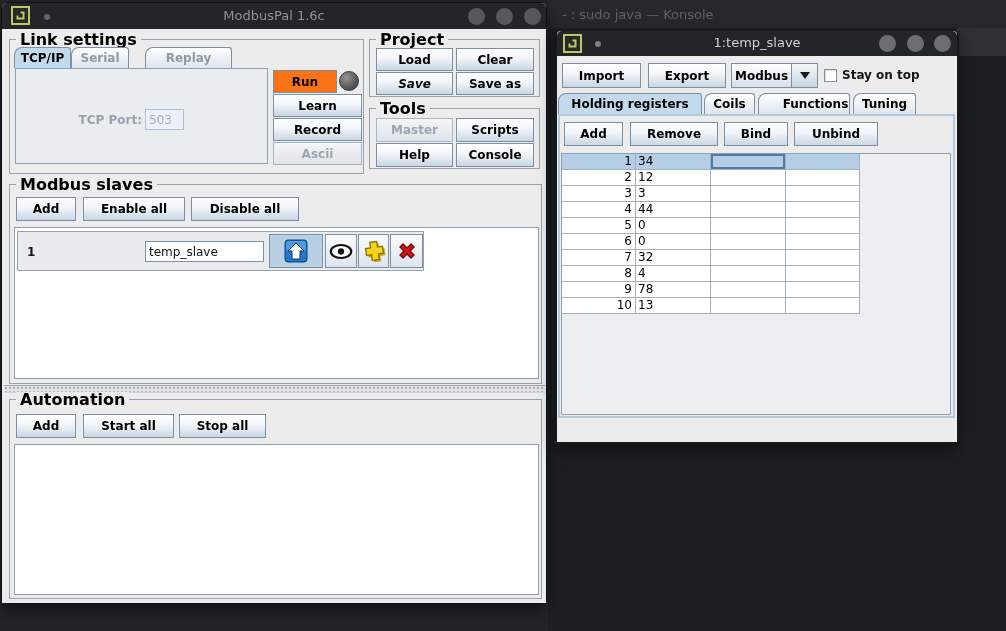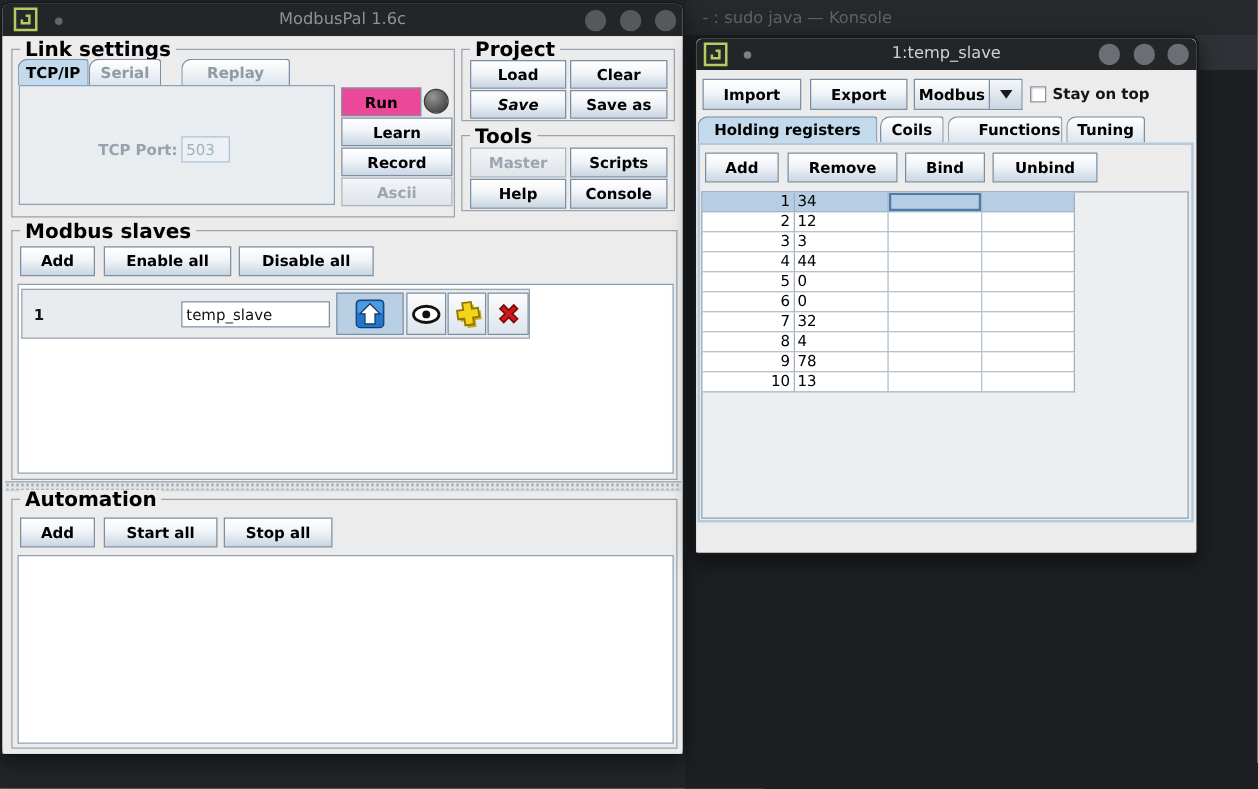--- a/index.html
+++ b/index.html
@@ -26,21 +26,21 @@
   .tdot { position:absolute; width:6px; height:6px; border-radius:50%; background:#63676b; }
   .winbtn { position:absolute; width:17px; height:17px; border-radius:50%; }
 
   .content { position:absolute; left:0; right:0; bottom:0; background:#ececec; }
 
   
   .btn { position:absolute; display:flex; align-items:center; justify-content:center;
          background:linear-gradient(180deg,#ffffff 0%,#f1f5f9 45%,#c9d6e2 100%);
          border:1px solid #7d90a3; color:#000; font-weight:bold; font-size:12px; cursor:default; }
   .btn.disabled { color:#9ba6b0; background:linear-gradient(180deg,#f3f5f7,#dfe4ea); border-color:#a7b6c4; }
-  .btn.toggled { background:#ec4899; }
+  .btn.toggled { background:#f97316; }
 
   .jtab { position:absolute; display:flex; align-items:center; justify-content:center;
           font-weight:bold; font-size:12px; height:21px; border:1px solid #7d90a3; border-bottom:none;
           border-radius:8px 3px 0 0; background:linear-gradient(180deg,#ffffff,#dde5ed); color:#000; }
   .jtab.selected { background:#c3d9ec; z-index:2; }
   .jtab.dimmed { color:#8e9aa6; }
 
   .jgroup { position:absolute; border:1px solid #9aa2aa; }
   .jgroup-title { position:absolute; top:-8px; left:6px; background:#ececec; padding:0 4px;
                   font-weight:bold; font-size:16px; color:#000000; line-height:15px; white-space:nowrap; }

